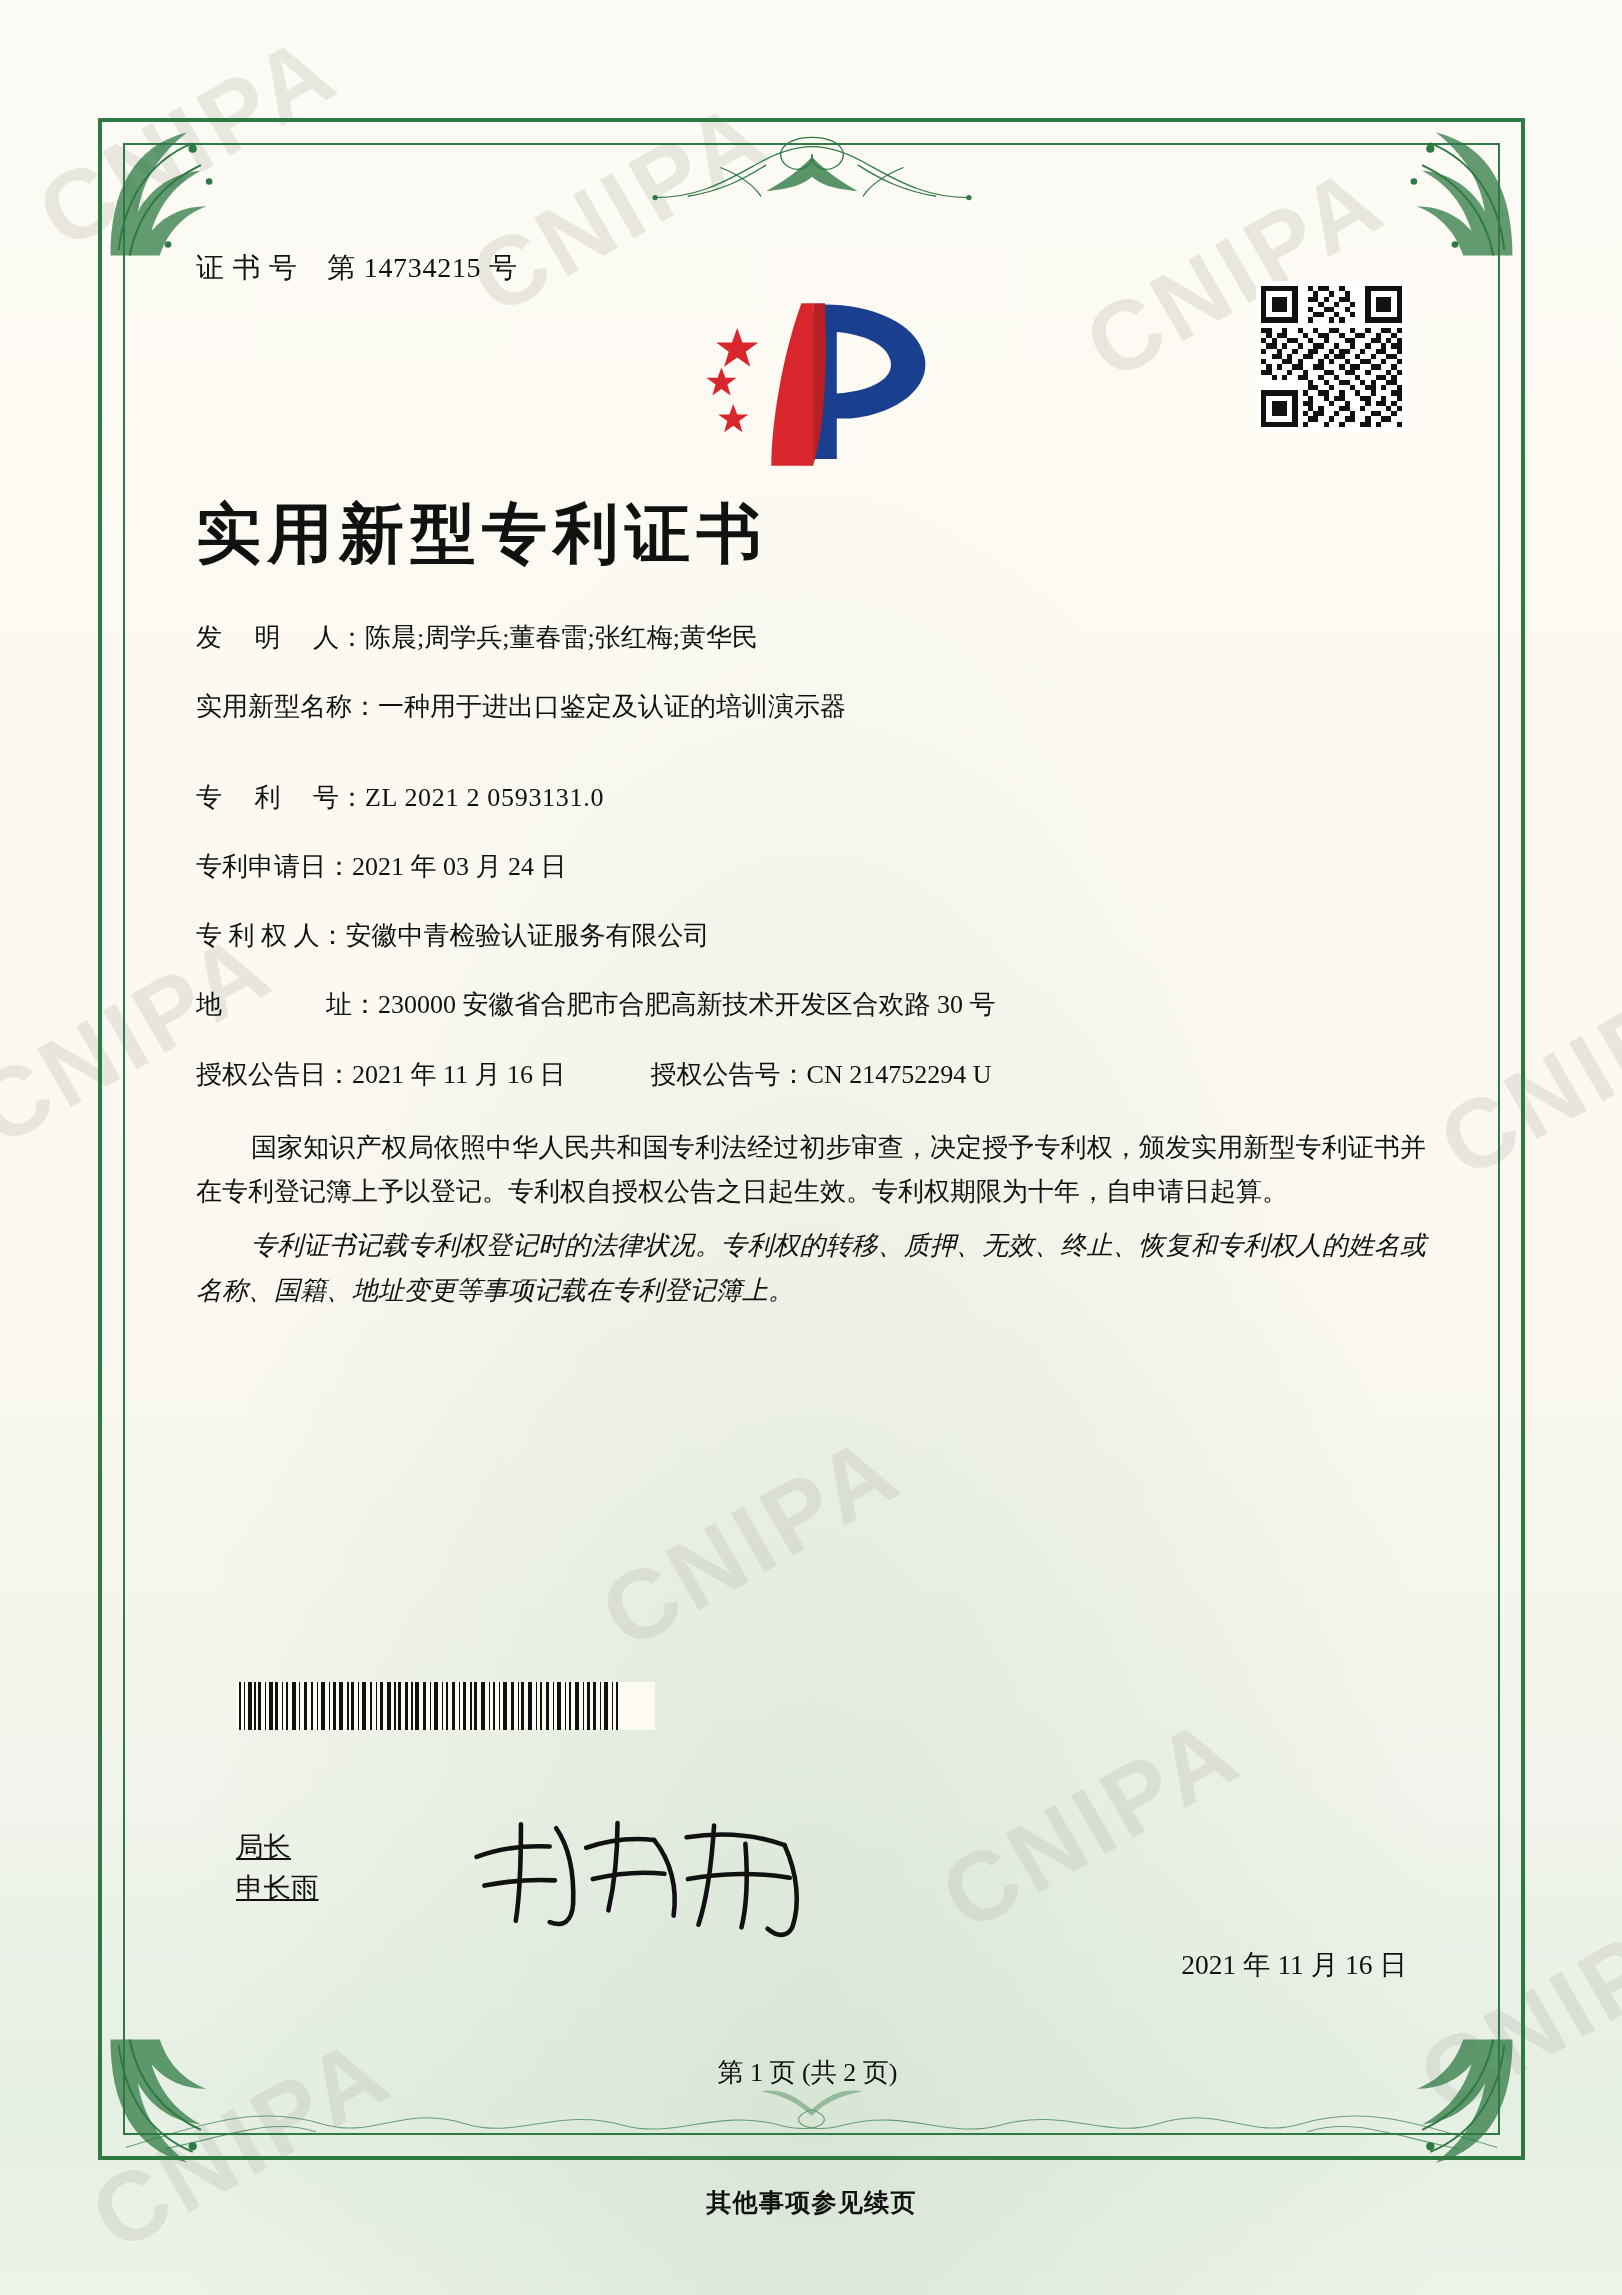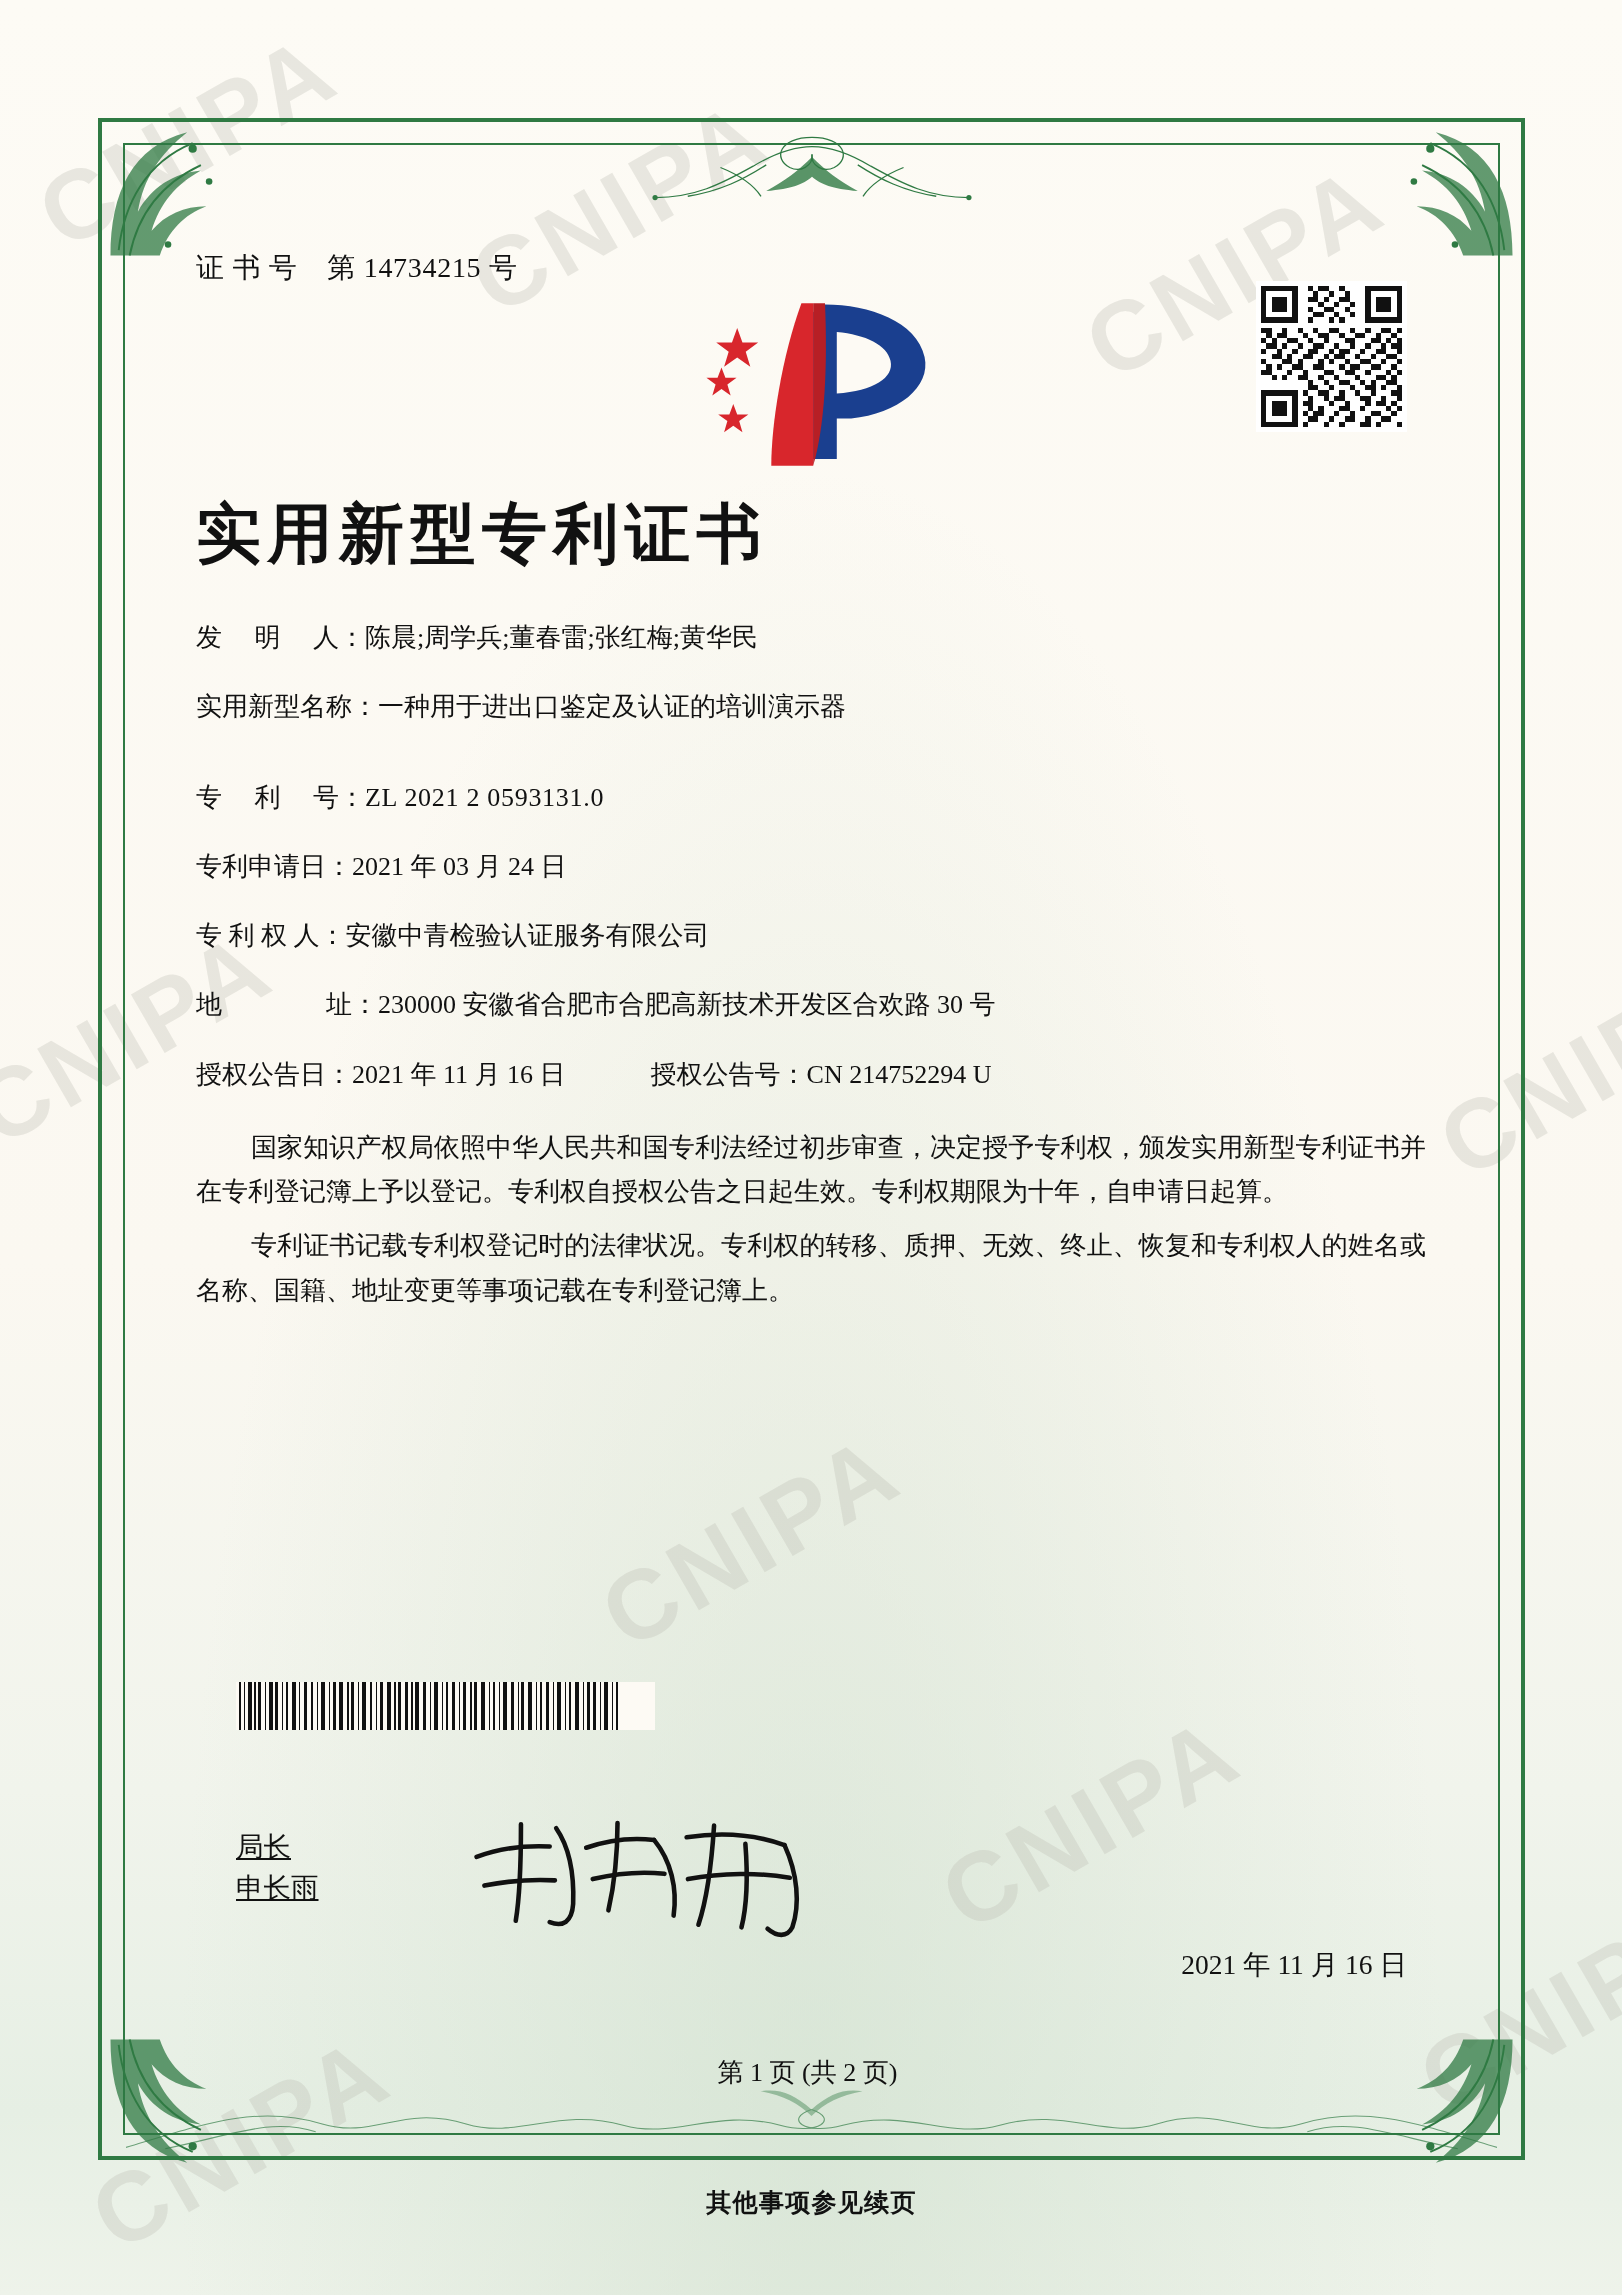--- a/index.html
+++ b/index.html
@@ -162,21 +162,21 @@
   .mono-ish { letter-spacing: 0.7px; margin-top: 22px; }
 
   .para {
     font-size: 26px;
     line-height: 1.72;
     color: #111;
     text-indent: 55px;
     margin: 0 0 3.9px 0;
     text-align: justify;
   }
-  .para.second { margin-top: 9.2px; }
+  .para.second { margin-top: 9.2px; font-style: italic; }
 
   
   .barcode {
     position: absolute;
     left: 236px;
     top: 1682px;
     width: 419px;
     height: 48px;
   }
   .barcode svg { display:block; width:100%; height:100%; }

